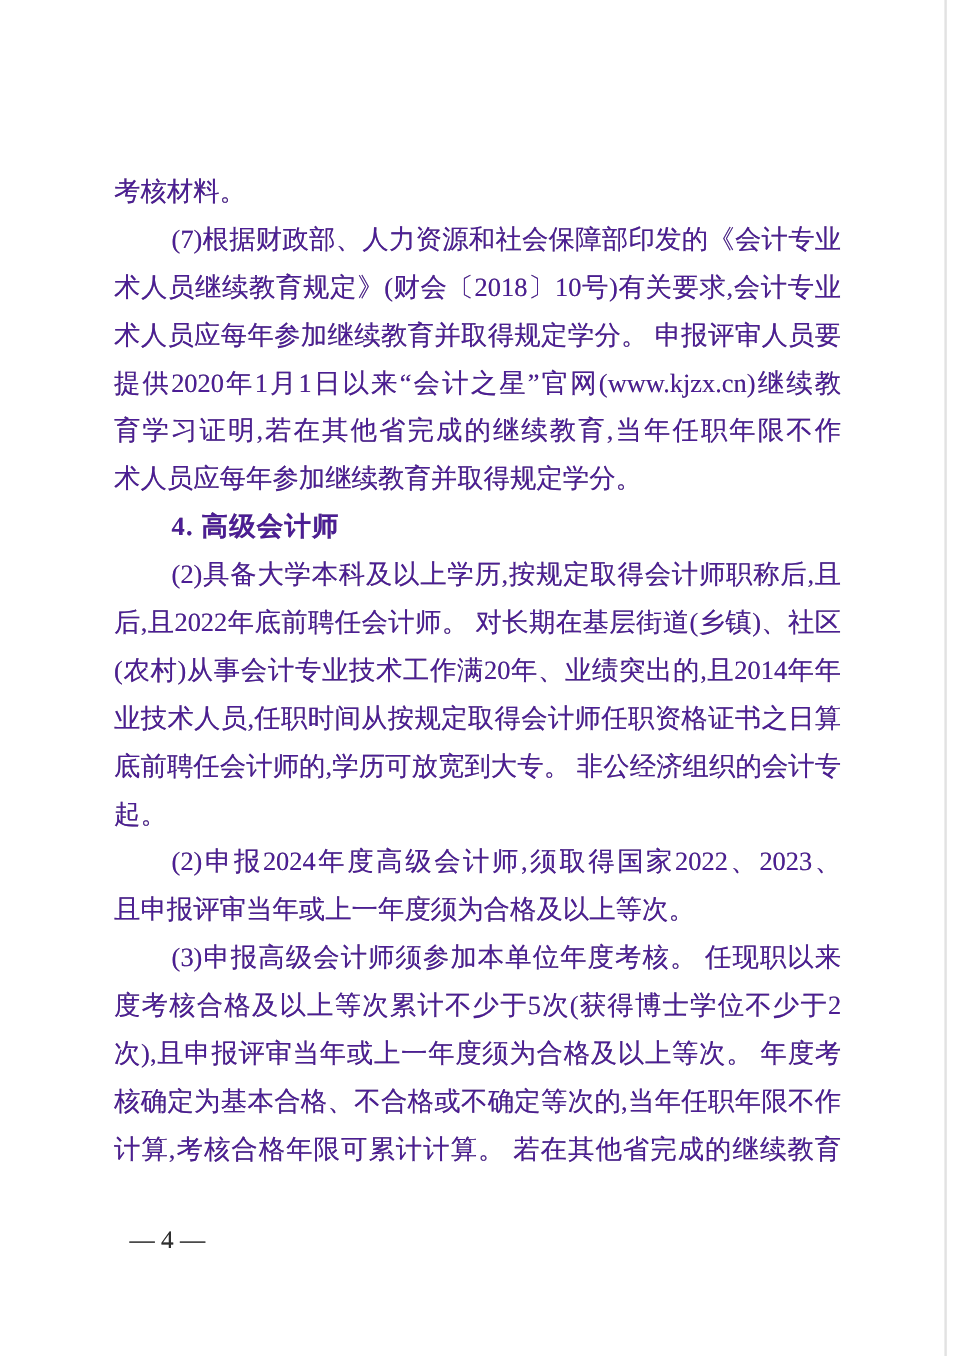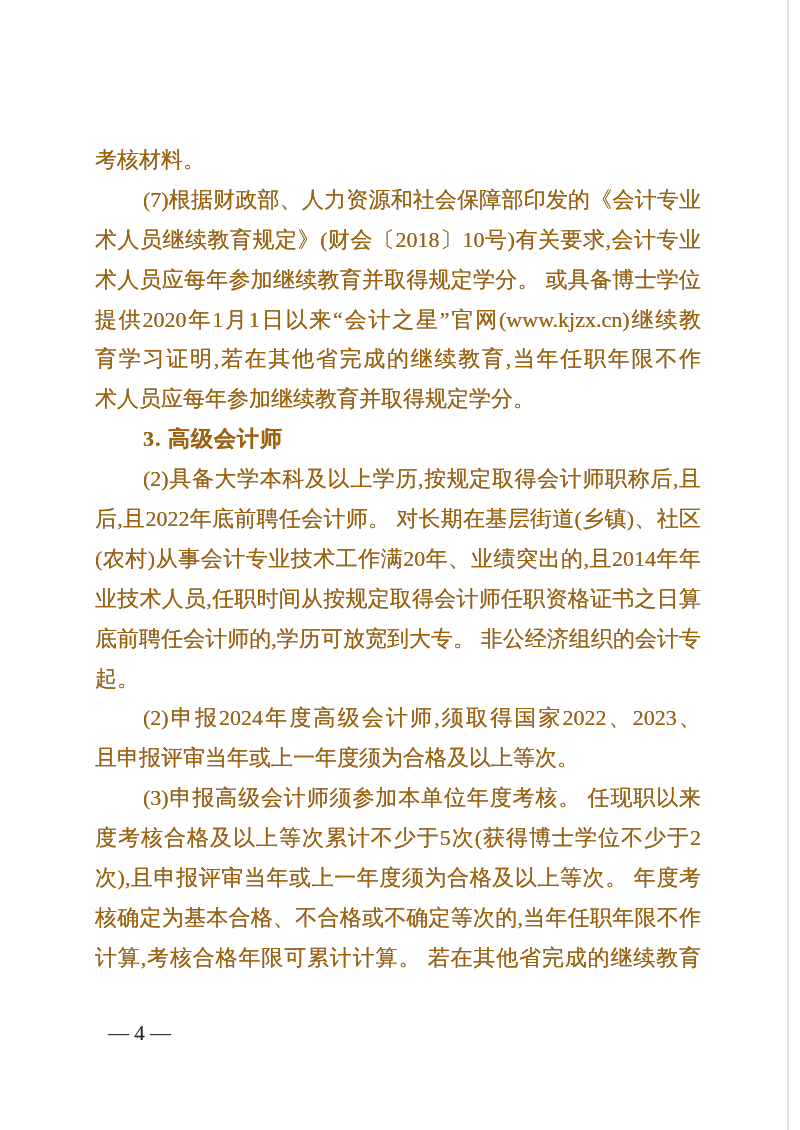--- a/index.html
+++ b/index.html
@@ -13,21 +13,21 @@
     height: 1130px;
     background: #ffffff;
     overflow: hidden;
     font-family: "Liberation Serif", "DejaVu Serif", serif;
   }
   #text-block {
     position: absolute;
     left: 95px;
     top: 140px;
     width: 606px;
-    color: #a16207;
+    color: #4c1d95;
   }
   .line {
     height: 39.9px;
     line-height: 39.9px;
     font-size: 22px;
     text-align: justify;
     text-align-last: justify;
     white-space: normal;
     overflow: hidden;
     text-shadow: 0 0 0.5px rgba(40,40,40,0.6);
@@ -63,25 +63,25 @@
   }
 </style>
 </head>
 <body>
 
 <div id="page">
   <div id="text-block">
       <div class="line end">考核材料。</div>
       <div class="line indent">(7)根据财政部、人力资源和社会保障部印发的《会计专业技</div>
       <div class="line">术人员继续教育规定》(财会〔2018〕10号)有关要求,会计专业技</div>
-      <div class="line">术人员应每年参加继续教育并取得规定学分。 或具备博士学位</div>
+      <div class="line">术人员应每年参加继续教育并取得规定学分。 申报评审人员要</div>
       <div class="line">提供2020年1月1日以来“会计之星”官网(www.kjzx.cn)继续教</div>
       <div class="line">育学习证明,若在其他省完成的继续教育,当年任职年限不作</div>
       <div class="line end">术人员应每年参加继续教育并取得规定学分。</div>
-      <div class="line indent end heading">3. 高级会计师</div>
+      <div class="line indent end heading">4. 高级会计师</div>
       <div class="line indent">(2)具备大学本科及以上学历,按规定取得会计师职称后,且</div>
       <div class="line">后,且2022年底前聘任会计师。 对长期在基层街道(乡镇)、社区</div>
       <div class="line">(农村)从事会计专业技术工作满20年、业绩突出的,且2014年年</div>
       <div class="line">业技术人员,任职时间从按规定取得会计师任职资格证书之日算</div>
       <div class="line">底前聘任会计师的,学历可放宽到大专。 非公经济组织的会计专</div>
       <div class="line end">起。</div>
       <div class="line indent">(2)申报2024年度高级会计师,须取得国家2022、2023、2024</div>
       <div class="line end">且申报评审当年或上一年度须为合格及以上等次。</div>
       <div class="line indent">(3)申报高级会计师须参加本单位年度考核。 任现职以来年</div>
       <div class="line">度考核合格及以上等次累计不少于5次(获得博士学位不少于2</div>

